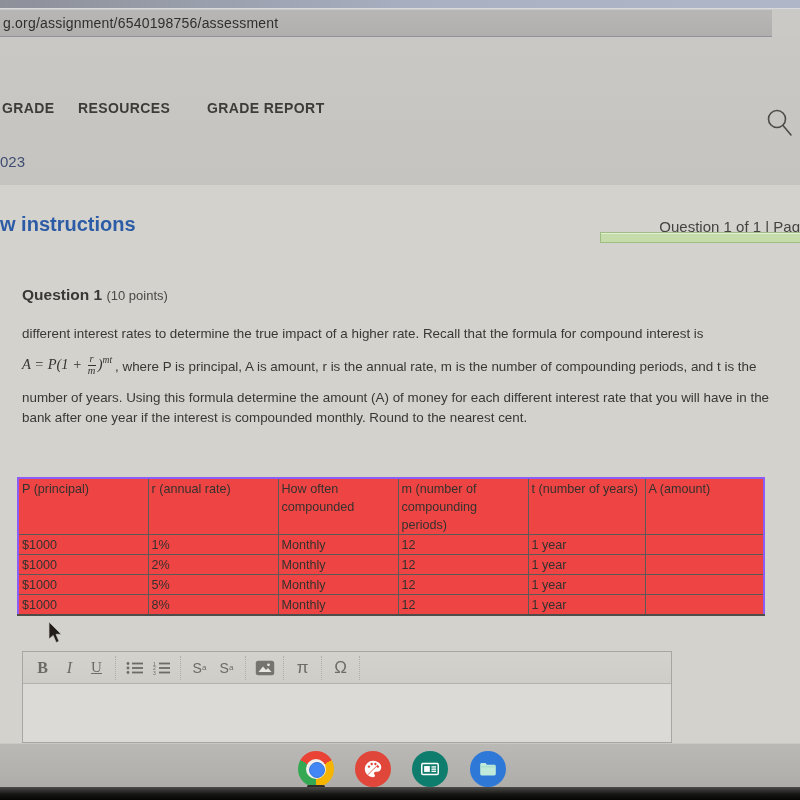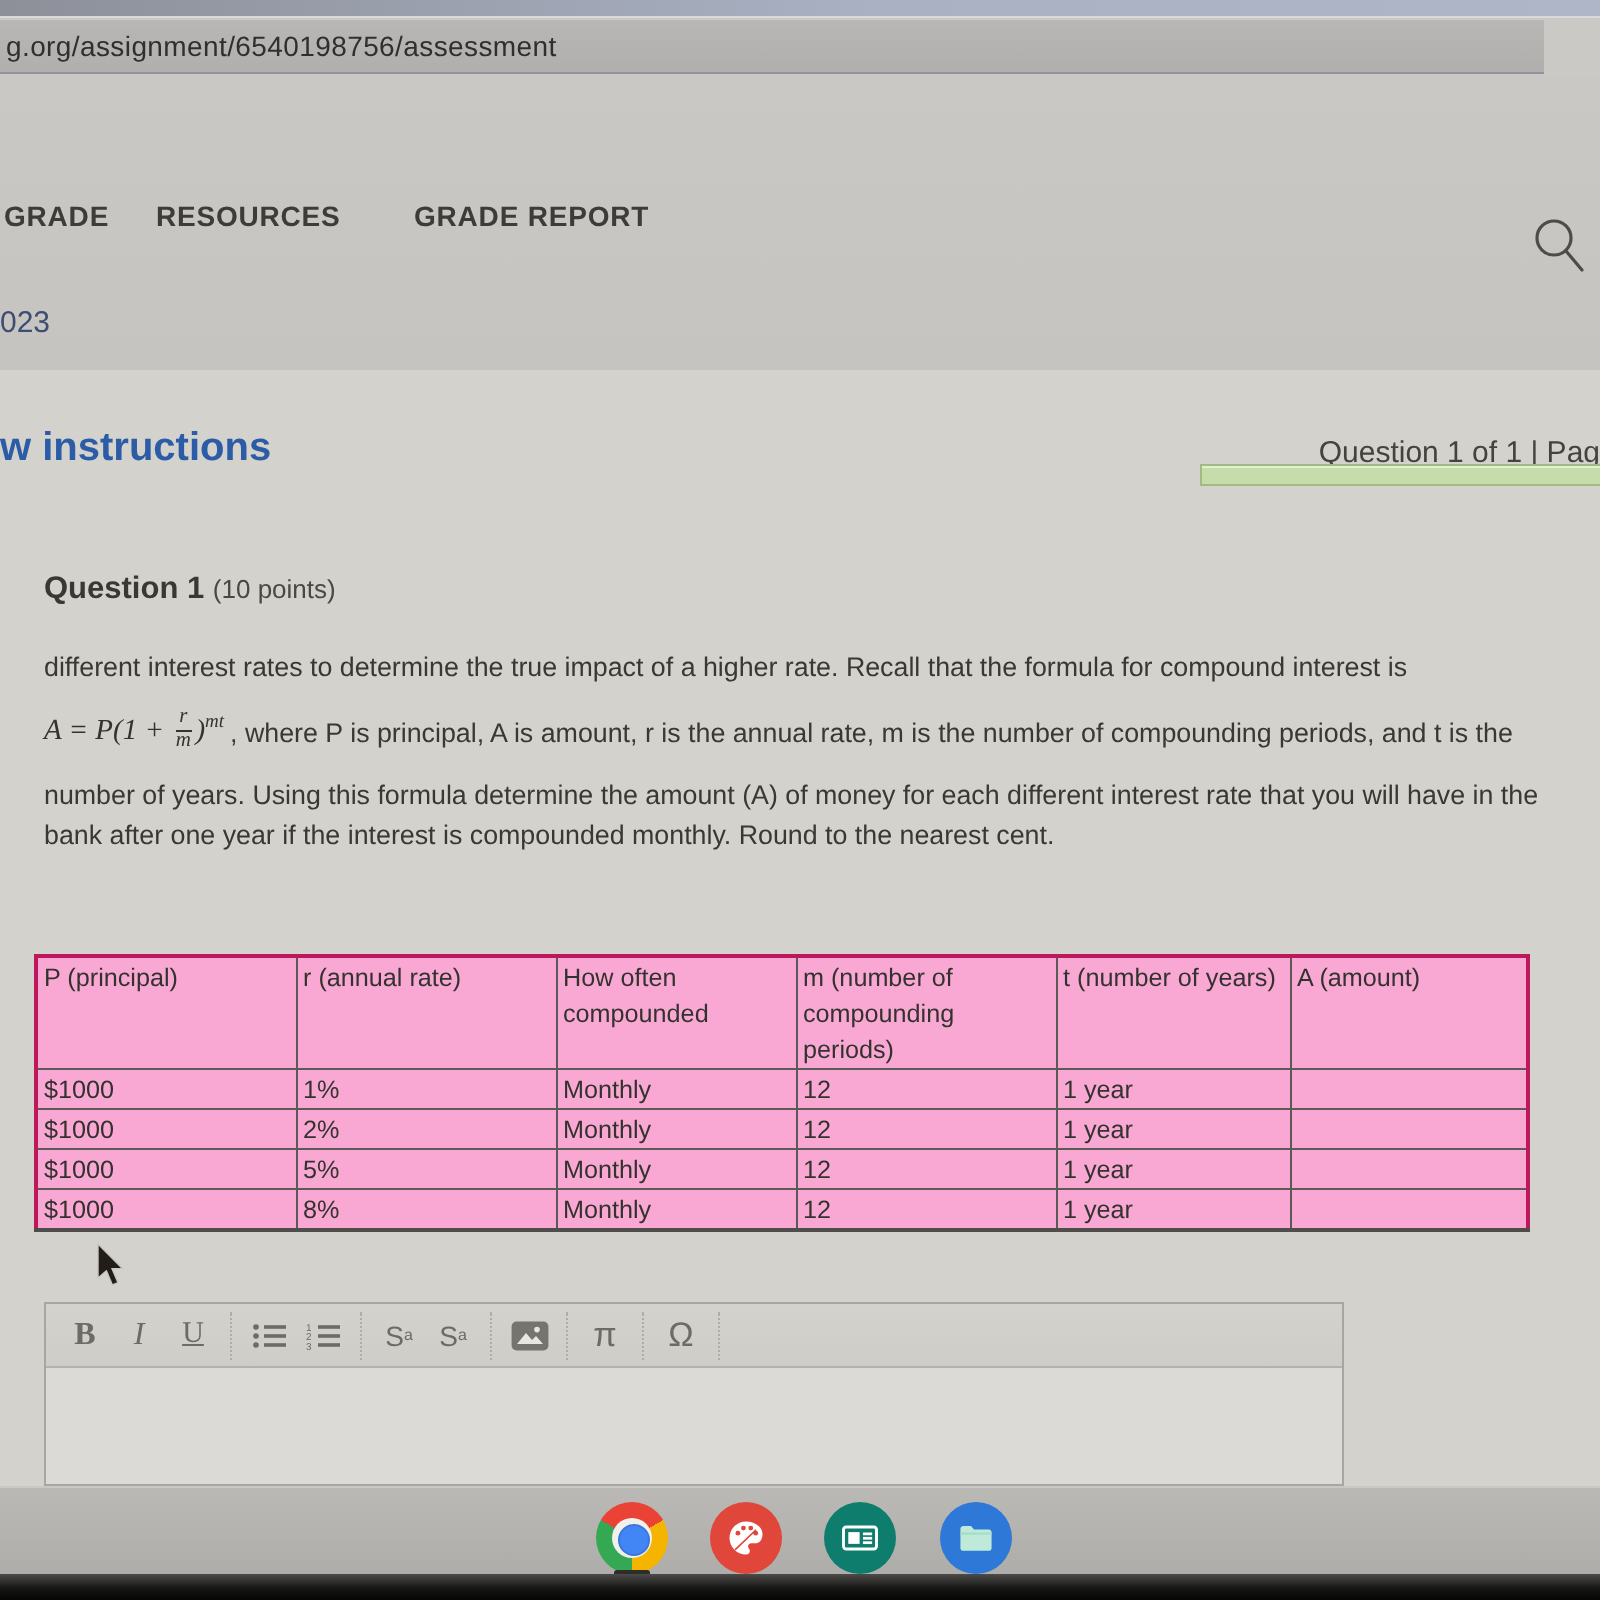--- a/index.html
+++ b/index.html
@@ -39,21 +39,21 @@
   .q-formula-line { height:44px; display:flex; align-items:center; white-space:nowrap; }
   .math { font-family:"Liberation Serif", serif; font-style:italic; font-size:14.5px; color:#35332f; }
   .frac { display:inline-flex; flex-direction:column; align-items:center; vertical-align:middle; margin:0 2px; transform:translateY(-1px); }
   .frac .num, .frac .den { display:block; font-size:10.5px; line-height:10px; }
   .frac .num { border-bottom:1px solid #35332f; padding:0 2px 1px; }
   .math sup { font-size:9.5px; vertical-align:6px; }
   .formula-suffix { margin-left:3px;text-align:right; }
 
   
   .q-table { position:absolute; left:17px; top:292px; width:746px; border-collapse:collapse; table-layout:fixed;
-    border:2px solid #be185d; background:#f9a8d4; }
+    border:2px solid #8b5cf6; background:#ef4444; }
   .q-table th, .q-table td { border:1px solid #5c5a56; font-weight:400; text-align:left;
     font-size:12.6px; color:#34322e; padding:1px 3px 0 3px; overflow:hidden; white-space:normal; }
   .q-table th { vertical-align:top; height:56px; line-height:18px; }
   .q-table td { height:20px; line-height:18px; white-space:nowrap; }
   .q-table tbody tr:last-child td { border-bottom:2px solid #4f4d49; }
 
   
   .cursor { position:absolute; left:47px; top:436px; width:16px; height:24px; }
 
   

